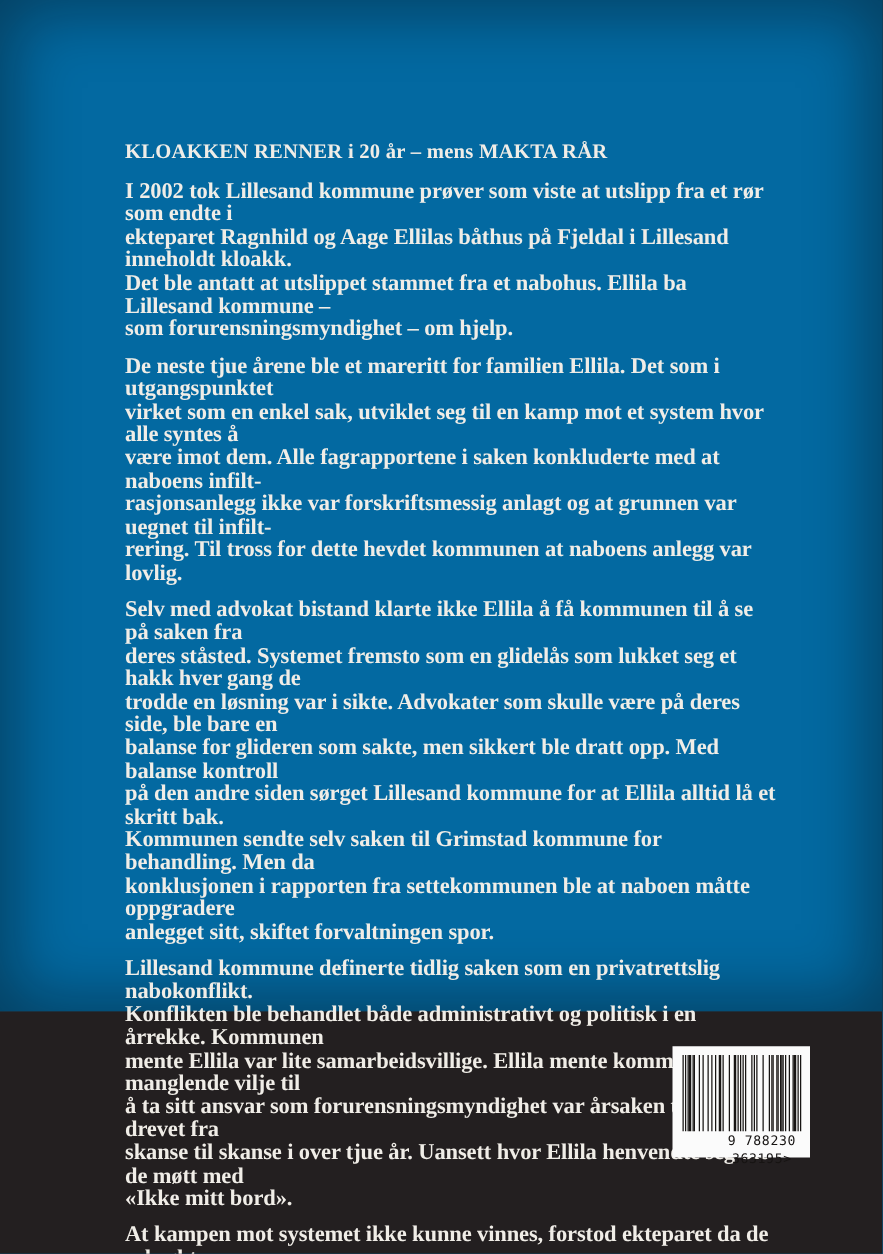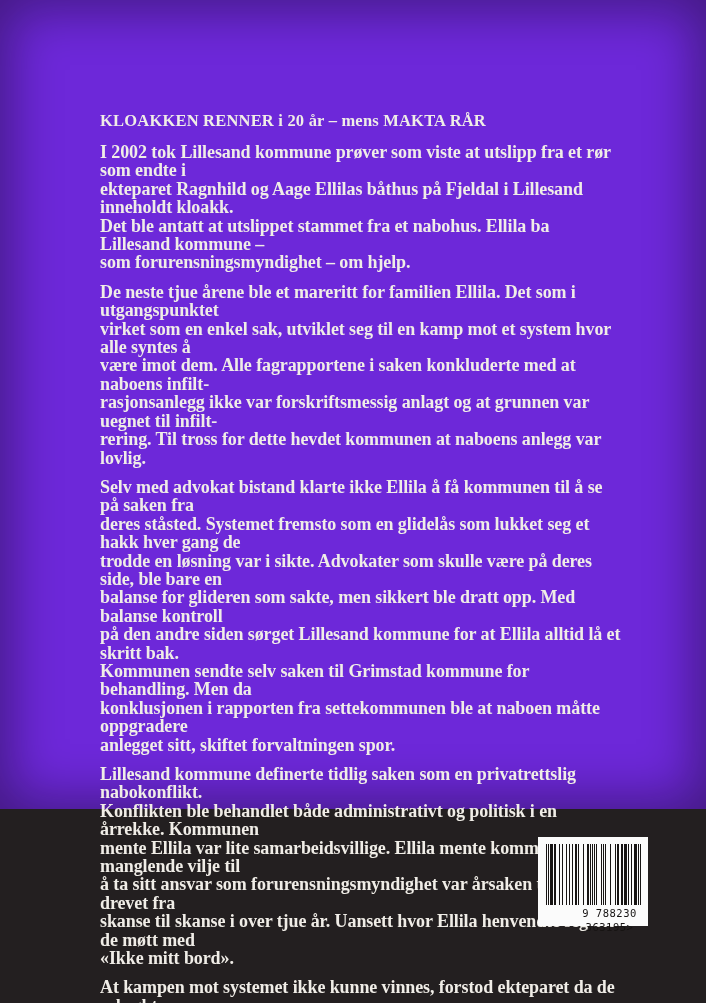--- a/index.html
+++ b/index.html
@@ -9,21 +9,21 @@
   body {
     width: 706px;
     height: 1003px;
     background: #231f20;
     overflow: hidden;
   }
   .cover {
     position: relative;
     width: 706px;
     height: 809px;
-    background: #6d28d9;
+    background: #0369a1;
     box-shadow: inset 0 0 50px 10px rgba(8, 6, 6, 0.4);
     font-family: "Liberation Serif", serif;
     font-weight: bold;
     color: #f0ede7;
   }
   .text-block {
     position: absolute;
     left: 100px;
     top: 110px;
     width: 522px;

